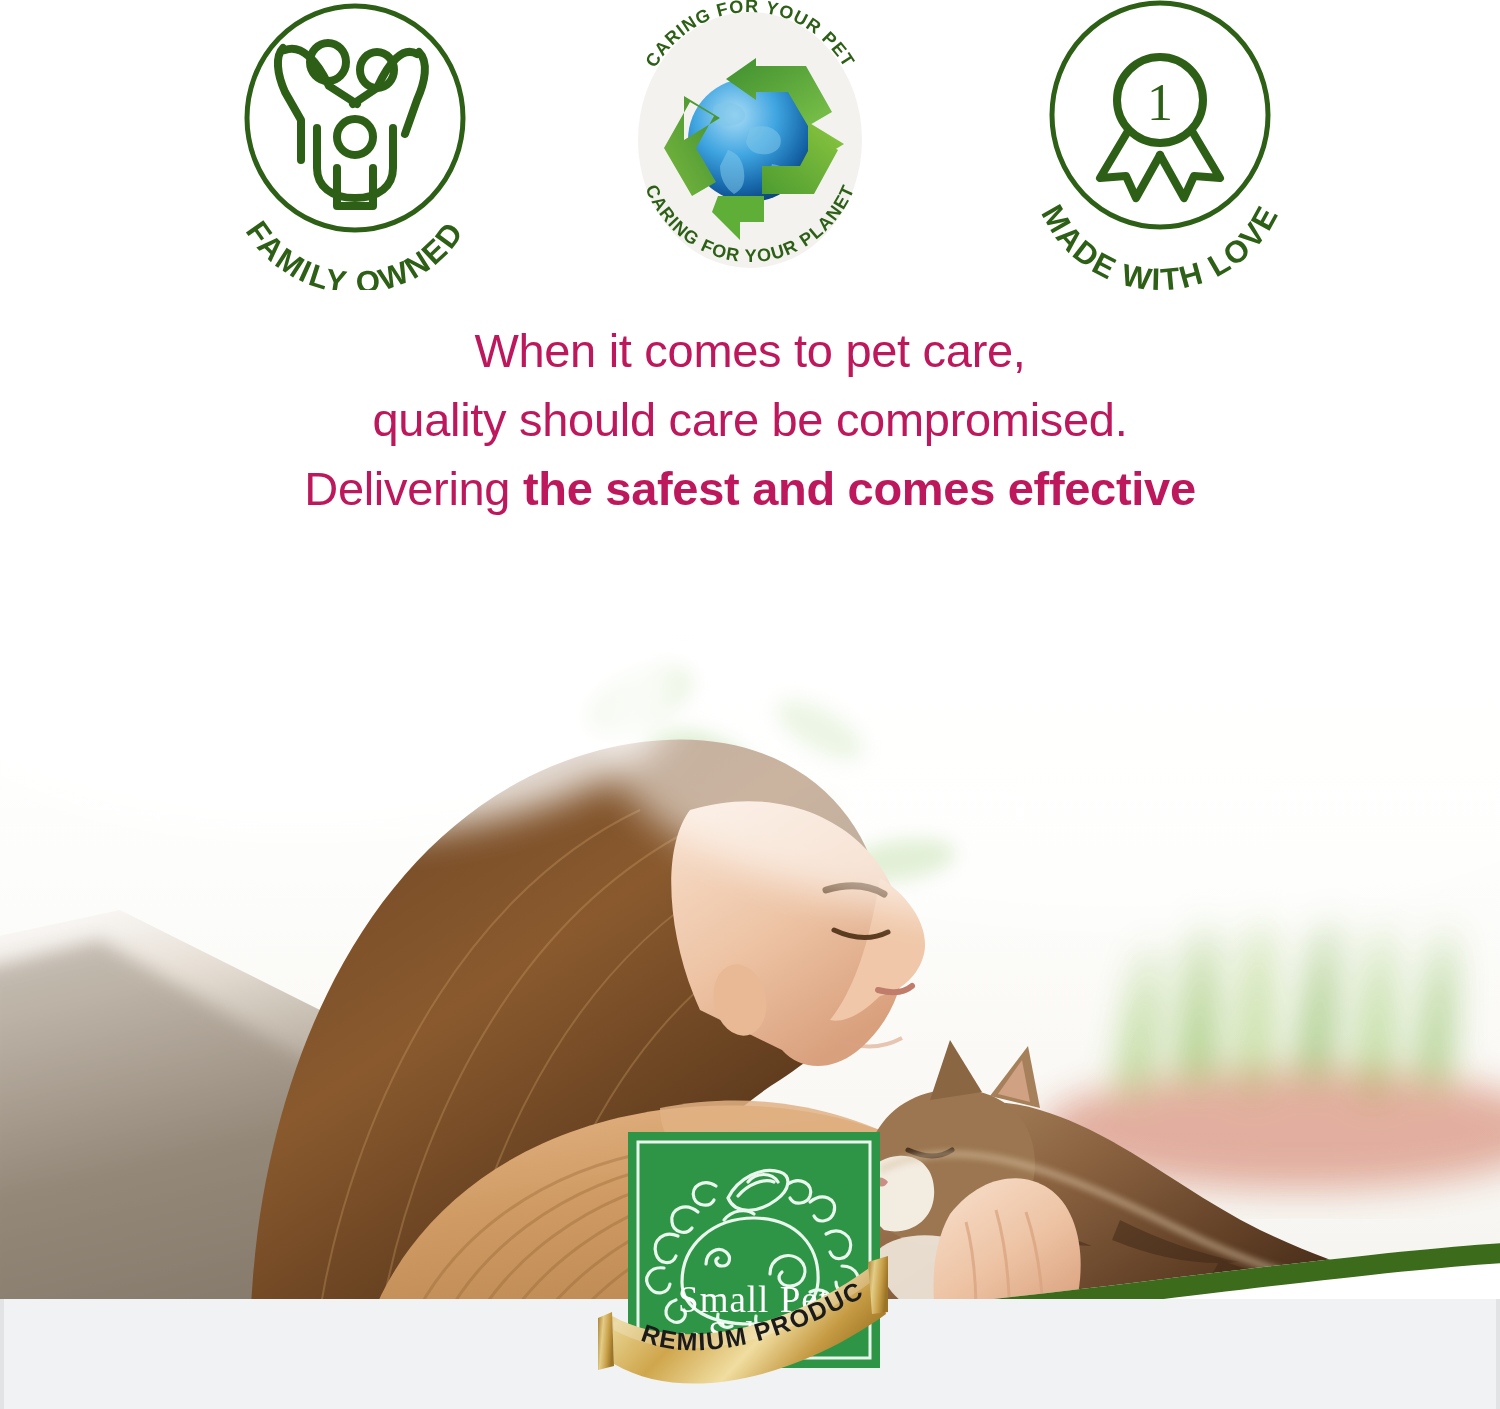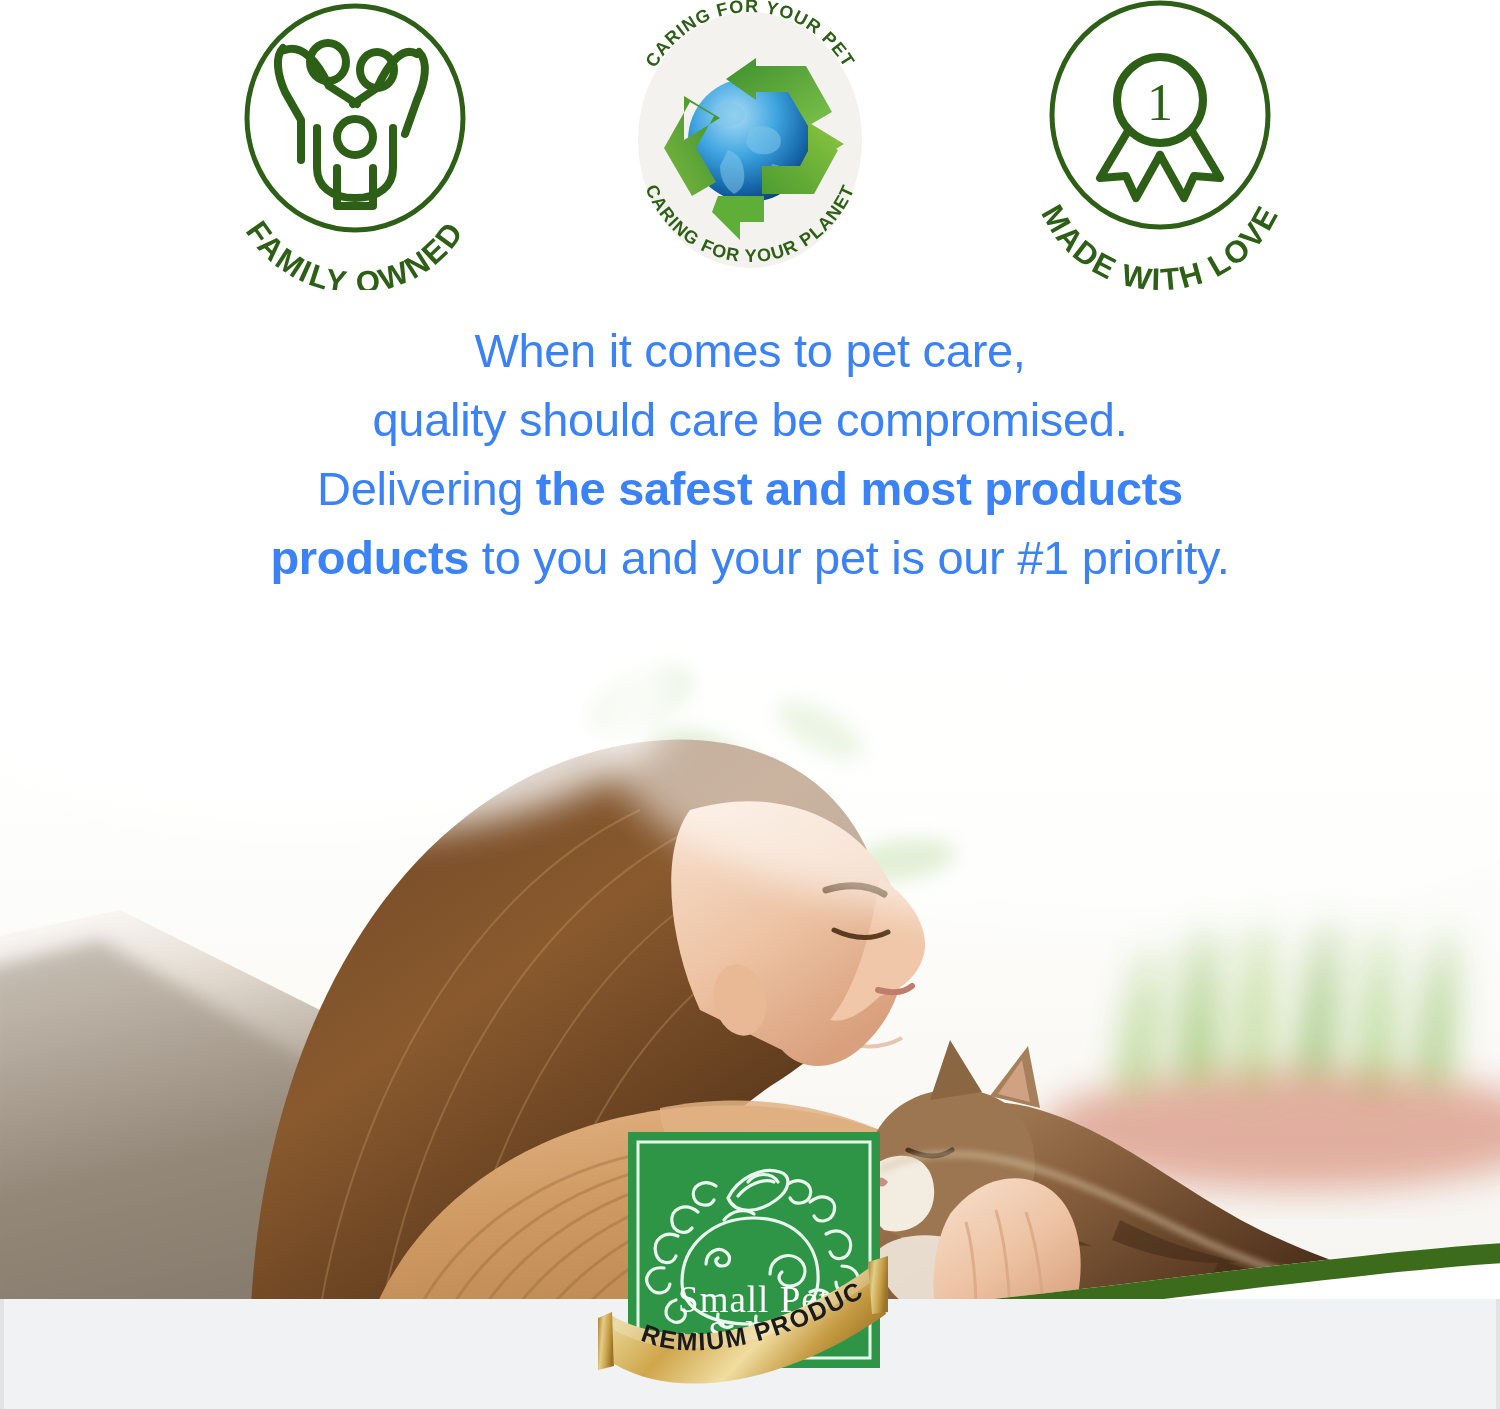--- a/index.html
+++ b/index.html
@@ -21,21 +21,21 @@
   }
   #badge-family{left:205px;}
   #badge-planet{left:600px;}
   #badge-love{left:1010px;}
   .badge svg{display:block;width:300px;height:290px;}
 
   
   .headline{
     position:absolute;left:0;top:316px;width:1500px;
     text-align:center;
-    color:#3b82f6;
+    color:#be185d;
     font-family:"Liberation Sans",sans-serif;
     font-size:47px;
     line-height:69px;
     letter-spacing:-0.3px;
     font-weight:400;
     padding:0 60px;
     box-sizing:border-box;
   }
   .headline b{font-weight:700;}
   .headline .ln{display:block;white-space:nowrap;}
@@ -174,22 +174,21 @@
         <text font-family="Liberation Sans, sans-serif" font-size="31" font-weight="700" fill="#2d6016" letter-spacing="2">
           <textPath href="#arcLove" startOffset="50%" text-anchor="middle">MADE WITH LOVE</textPath>
         </text>
       </svg>
     </div>
   </div>
 
   <div class="headline">
     <span class="ln">When it comes to pet care,</span>
     <span class="ln">quality should care be compromised.</span>
-    <span class="ln"><span>Delivering </span><b>the safest and most products</b></span>
-    <span class="ln"><b>products</b><span> to you and your pet is our #1 priority.</span></span>
+    <span class="ln"><span>Delivering </span><b>the safest and comes effective</b></span>
   </div>
 
   <div class="photo">
     <svg viewBox="0 0 1500 740" xmlns="http://www.w3.org/2000/svg" preserveAspectRatio="none">
       <defs>
         <linearGradient id="bgFade" x1="0" y1="0" x2="0" y2="1">
           <stop offset="0%" stop-color="#ffffff"></stop>
           <stop offset="35%" stop-color="#fdfdfb"></stop>
           <stop offset="100%" stop-color="#f5f3ee"></stop>
         </linearGradient>

